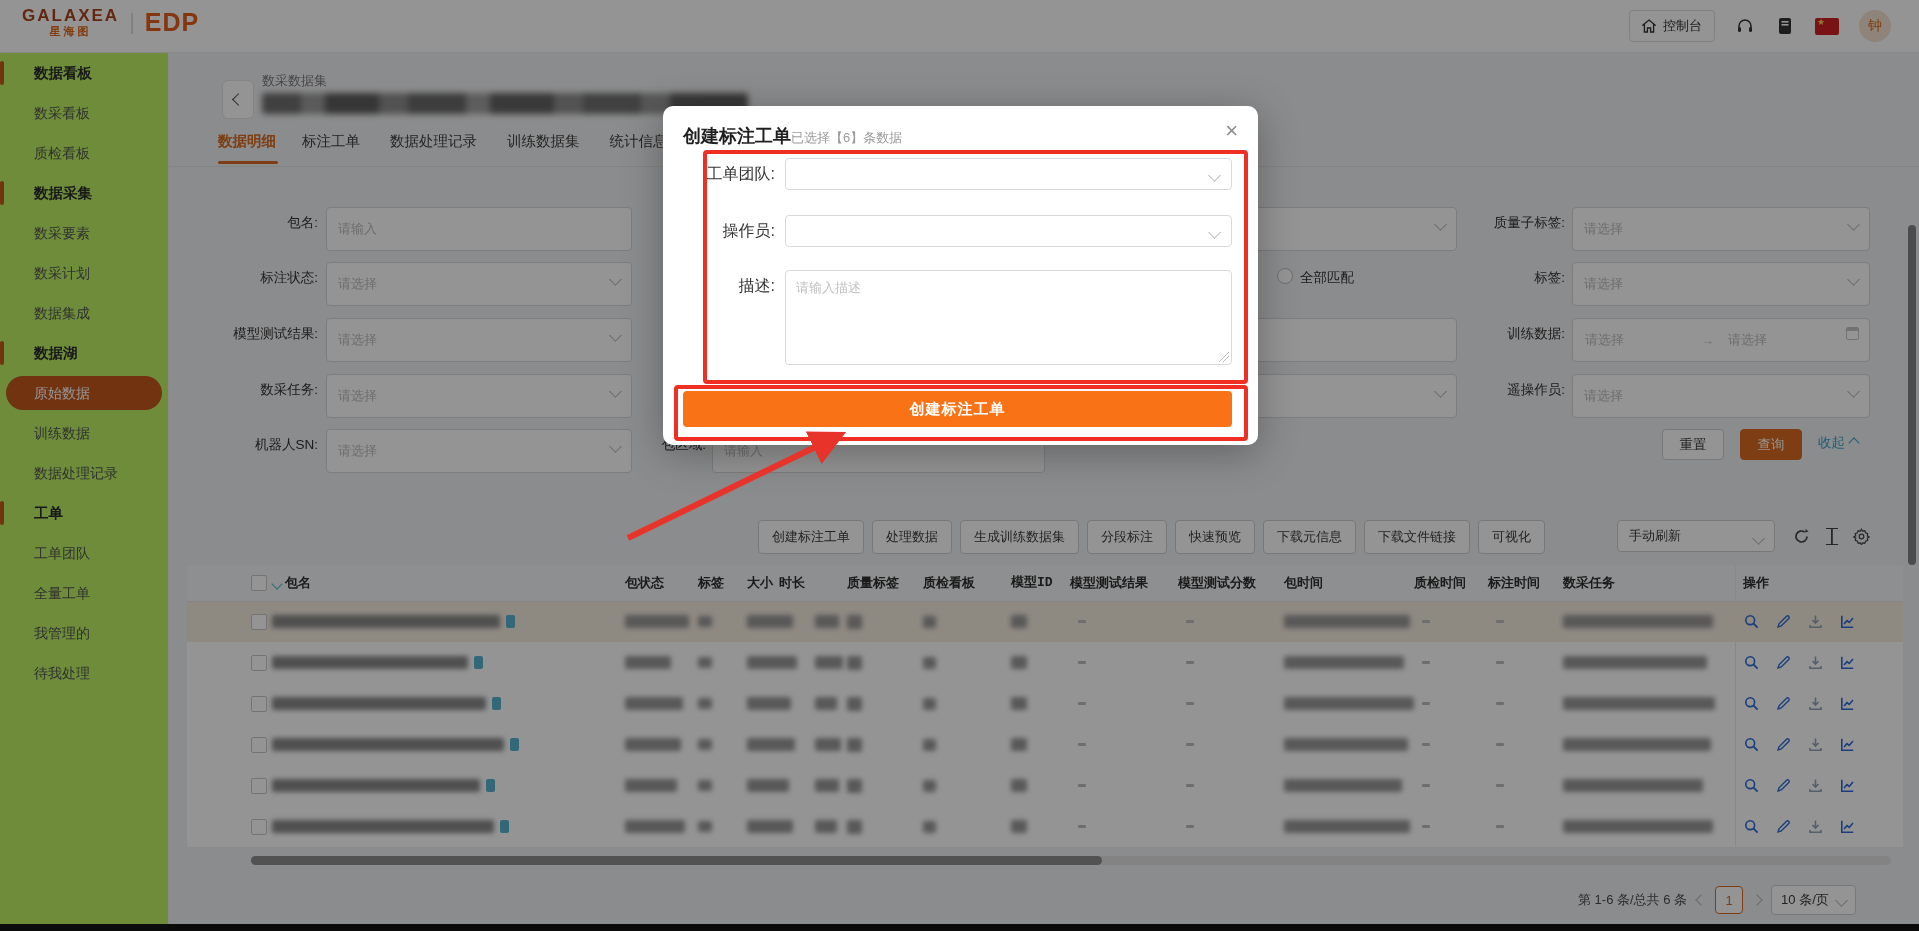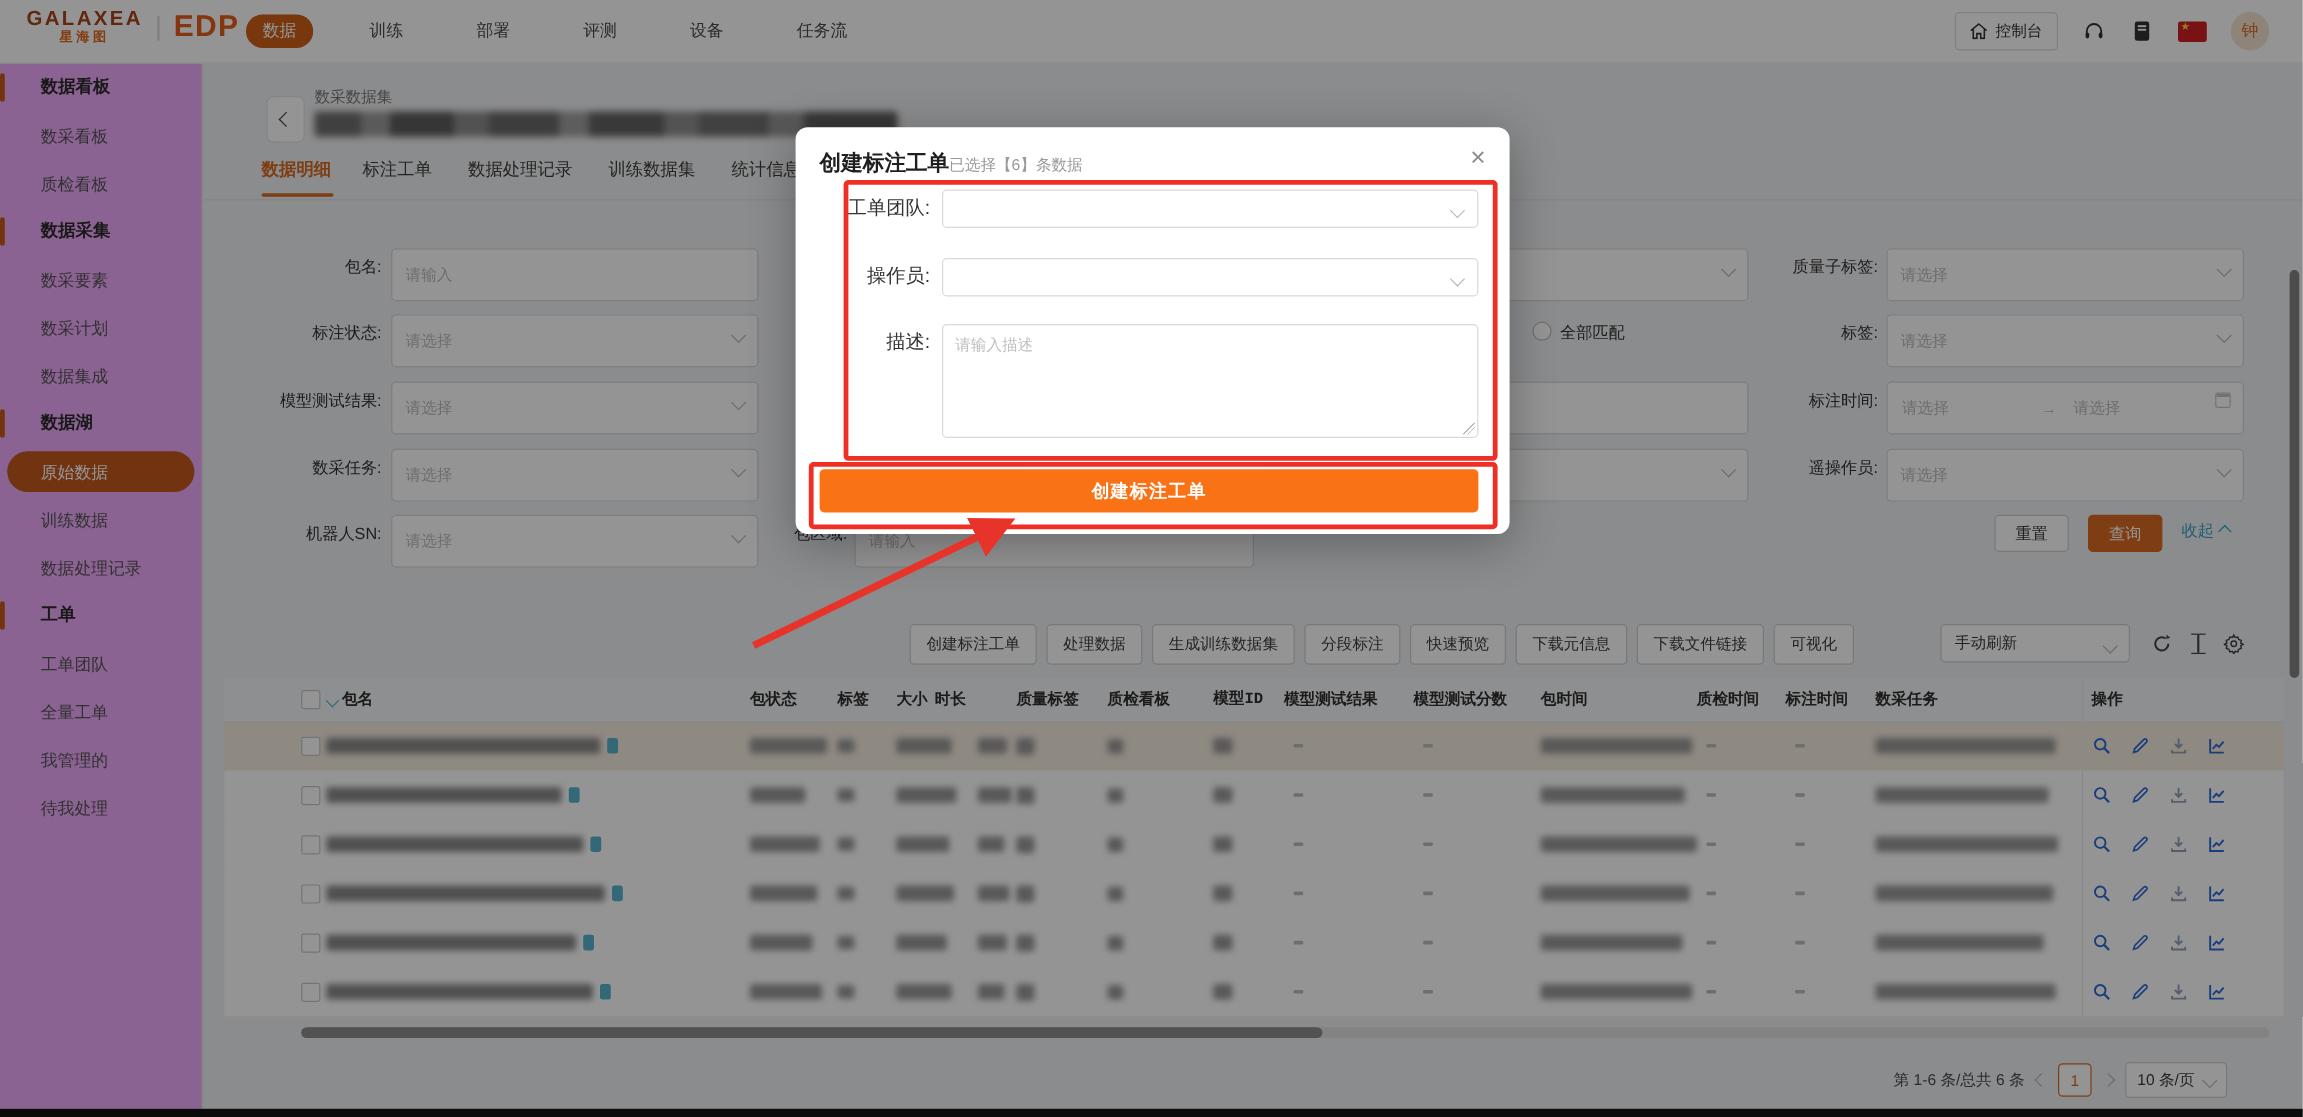--- a/index.html
+++ b/index.html
@@ -18,21 +18,21 @@
   .nav-item{font-size:14px;color:#4a4a4a;padding:5px 14px;border-radius:16px;cursor:pointer;white-space:nowrap;}
   .nav-item.active{background:#cf5f17;color:#fff;}
   .tb-right{position:absolute;right:28px;top:0;height:52px;display:flex;align-items:center;gap:20px;}
   .console-btn{display:flex;align-items:center;gap:7px;border:1px solid #dcdcdc;border-radius:4px;height:30px;padding:0 12px;font-size:13px;color:#333;background:#fff;}
   .tb-icon{width:20px;height:20px;display:flex;align-items:center;justify-content:center;color:#333;}
   .flag{width:24px;height:17px;background:#cf1f25;border-radius:2px;position:relative;}
   .flag:before{content:"★";position:absolute;left:2px;top:-1px;color:#ffd54a;font-size:9px;}
   .avatar{width:32px;height:32px;border-radius:50%;background:#f6e3d3;color:#d96a1f;font-size:14px;display:flex;align-items:center;justify-content:center;}
 
   
-  .sidebar{position:absolute;left:0;top:52px;width:168px;bottom:7px;background:#f0abfc;border-right:1px solid #ececec;z-index:5;padding-top:1px;}
+  .sidebar{position:absolute;left:0;top:52px;width:168px;bottom:7px;background:#bef264;border-right:1px solid #ececec;z-index:5;padding-top:1px;}
   .side-item{height:40px;line-height:40px;font-size:14px;color:#555;padding-left:34px;position:relative;white-space:nowrap;cursor:pointer;}
   .side-item.section{font-weight:bold;color:#2b2b2b;font-size:14.5px;}
   .side-item.section:before{content:"";position:absolute;left:0;top:8px;width:4px;height:24px;background:#c35a18;border-radius:2px;}
   .side-item.active{background:#c3591d;color:#fff;margin:3px 6px;height:34px;line-height:34px;border-radius:17px;padding-left:28px;}
 
   
   .back-btn{position:absolute;left:222px;top:80px;width:30px;height:37px;background:#fff;border:1px solid #e3e3e3;border-radius:6px;display:flex;align-items:center;justify-content:center;cursor:pointer;}
   .chev{display:inline-block;width:8px;height:8px;border-right:1.7px solid #444;border-bottom:1.7px solid #444;}
   .chev.left{transform:rotate(135deg);}
   .chev.down{transform:rotate(45deg);border-color:#b9b9b9;}
@@ -117,28 +117,20 @@
 
   <div class="topbar">
     <div class="brand">
       <div class="brand-main">
         <span class="brand-name">GALAXEA</span>
         <span class="brand-sub">星海图</span>
       </div>
       <span class="brand-sep">|</span>
       <span class="brand-product">EDP</span>
     </div>
-    <div class="nav" id="nav">
-        <div class="nav-item active">数据</div>
-        <div class="nav-item">训练</div>
-        <div class="nav-item">部署</div>
-        <div class="nav-item">评测</div>
-        <div class="nav-item">设备</div>
-        <div class="nav-item">任务流</div>
-      </div>
     <div class="tb-right">
       <div class="console-btn">
         <svg width="14" height="14" viewBox="0 0 14 14">
             <path d="M7 1 L13 6 L11.6 6 L11.6 13 L8.6 13 L8.6 9 L5.4 9 L5.4 13 L2.4 13 L2.4 6 L1 6 Z" fill="none" stroke="#333" stroke-width="1.3"></path>
           </svg>
         <span>控制台</span>
       </div>
       <div class="tb-icon">
         <svg width="18" height="18" viewBox="0 0 18 18">
             <path d="M3 11 v-2 a6 6 0 0 1 12 0 v2" fill="none" stroke="#333" stroke-width="1.5"></path>
@@ -235,21 +227,21 @@
       <div class="flabel" style="left: 1395px; width: 170px; top: 207px;">质量子标签:</div>
       <div class="fbox" style="left: 1572px; width: 298px; top: 207px;">
         <div>请选择</div>
         <span class="chev down"></span>
       </div>
       <div class="flabel" style="left: 1395px; width: 170px; top: 262px;">标签:</div>
       <div class="fbox" style="left: 1572px; width: 298px; top: 262px;">
         <div>请选择</div>
         <span class="chev down"></span>
       </div>
-      <div class="flabel" style="left: 1395px; width: 170px; top: 318px;">标注时间:</div>
+      <div class="flabel" style="left: 1395px; width: 170px; top: 318px;">训练数据:</div>
       <div class="fbox" style="left: 1572px; width: 298px; top: 318px;">
         <div style="position: absolute; left: 12px;">请选择</div>
         <div style="position: absolute; left: 128px; color: rgb(192, 192, 192);">→</div>
         <div style="position: absolute; left: 155px;">请选择</div>
         <span class="ical"></span>
       </div>
       <div class="flabel" style="left: 1395px; width: 170px; top: 374px;">遥操作员:</div>
       <div class="fbox" style="left: 1572px; width: 298px; top: 374px;">
         <div>请选择</div>
         <span class="chev down"></span>

